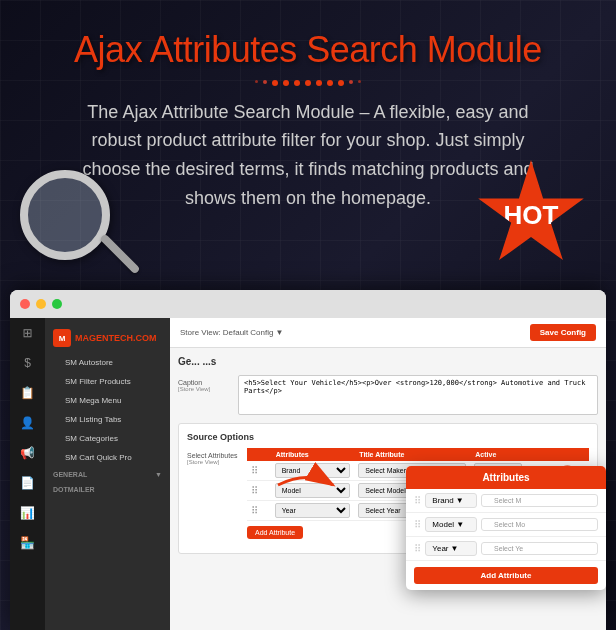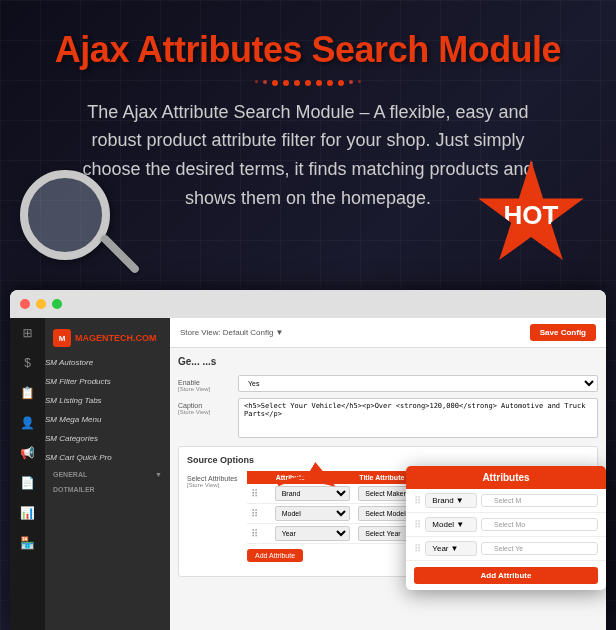--- a/index.html
+++ b/index.html
@@ -34,21 +34,21 @@
 
     .content-wrapper {
       position: relative;
       z-index: 2;
       text-align: center;
       padding: 30px 20px 0;
     }
 
     .main-title {
       font-size: 36px;
-      font-weight: 700;
+      font-weight: 400;
       color: #e8380d;
       text-shadow: 2px 2px 4px rgba(0,0,0,0.5);
       line-height: 1.1;
       margin-bottom: 10px;
       letter-spacing: -0.5px;
     }
 
     .dots-divider {
       display: flex;
       justify-content: center;
@@ -243,26 +243,25 @@
       padding: 4px 8px;
       color: #888;
       font-size: 7px;
       font-weight: bold;
       display: flex;
       justify-content: space-between;
       align-items: center;
     }
 
     .sidebar-item {
-      padding: 5px 0;
+      padding: 5px 20px;
       color: #ccc;
       font-size: 8px;
       cursor: pointer;
       white-space: nowrap;
-      font-style: italic;
     }
     .sidebar-item.active { color: #e8380d; background: #3d3d3d; }
 
     
     .admin-main {
       flex: 1;
       overflow: hidden;
       background: #f5f5f5;
     }
 
@@ -557,24 +556,24 @@
               <span>MAGENTECH.COM</span>
             </div>
 
             <div class="sidebar-item">
               <span>SM Autostore</span>
             </div>
             <div class="sidebar-item">
               <span>SM Filter Products</span>
             </div>
             <div class="sidebar-item">
+              <span>SM Mega Menu</span>
+            </div>
+            <div class="sidebar-item">
               <span>SM Listing Tabs</span>
-            </div>
-            <div class="sidebar-item">
-              <span>SM Mega Menu</span>
             </div>
             <div class="sidebar-item">
               <span>SM Categories</span>
             </div>
             <div class="sidebar-item">
               <span>SM Cart Quick Pro</span>
             </div>
 
             <div class="sidebar-section-header">
               <span>GENERAL</span>
@@ -592,30 +591,20 @@
               <span>Store View:</span>
               <span>Default Config</span>
               <span>▼</span>
             </div>
             <button class="save-btn">Save Config</button>
           </div>
 
           <div class="admin-content">
             <div class="section-title">Ge... ...s</div>
 
-            <div class="form-row">
-              <div class="form-label">
-                <div>Enable</div>
-                <div style="font-size:6px;color:#888;">[Store View]</div>
-              </div>
-              <select class="form-control">
-                <option>Yes</option>
-                <option>No</option>
-              </select>
-            </div>
 
             <div class="form-row">
               <div class="form-label">
                 <div>Caption</div>
                 <div style="font-size:6px;color:#888;">[Store View]</div>
               </div>
               <textarea class="form-textarea" style="">&lt;h5&gt;Select Your Vehicle&lt;/h5&gt;&lt;p&gt;Over &lt;strong&gt;120,000&lt;/strong&gt; Automotive and Truck Parts&lt;/p&gt;</textarea>
             </div>
 
             <div class="source-options">

